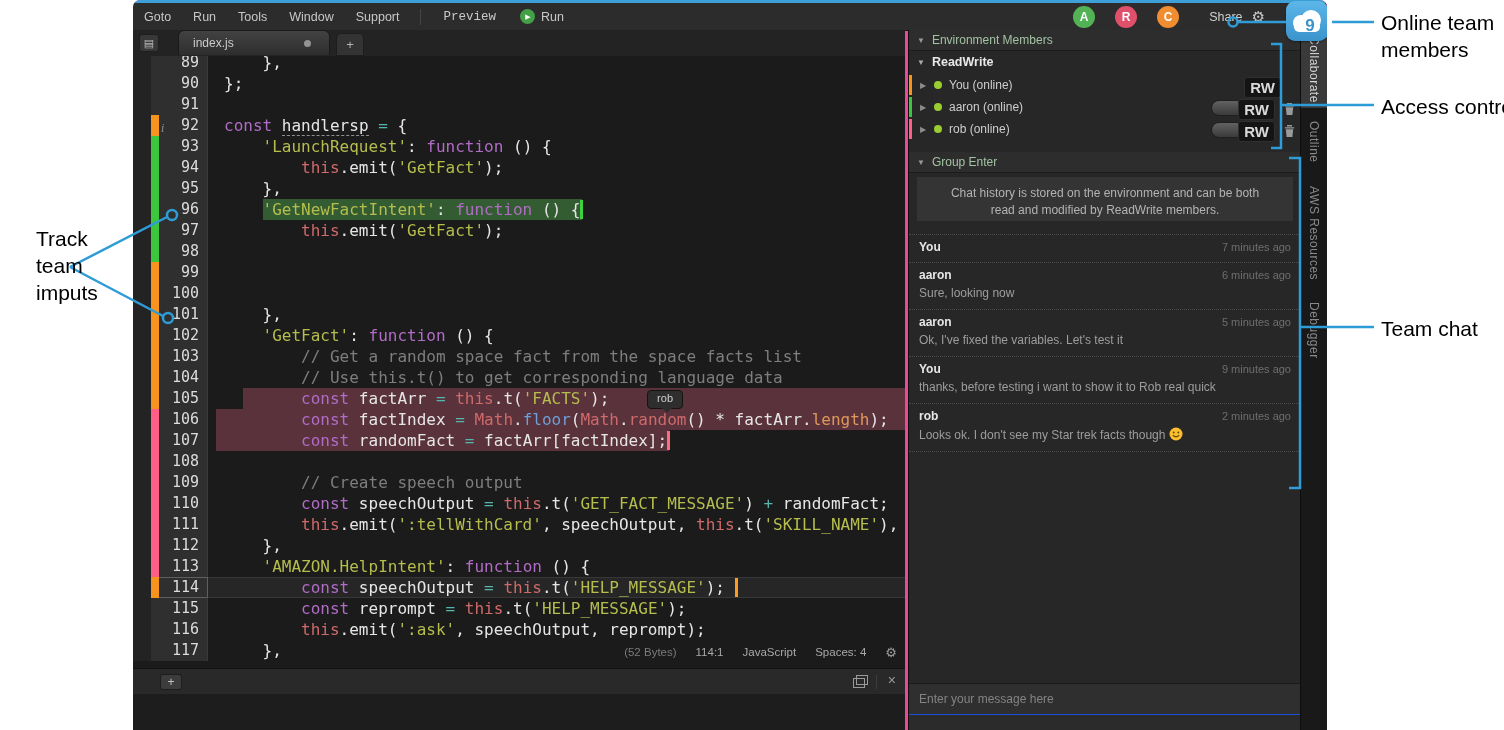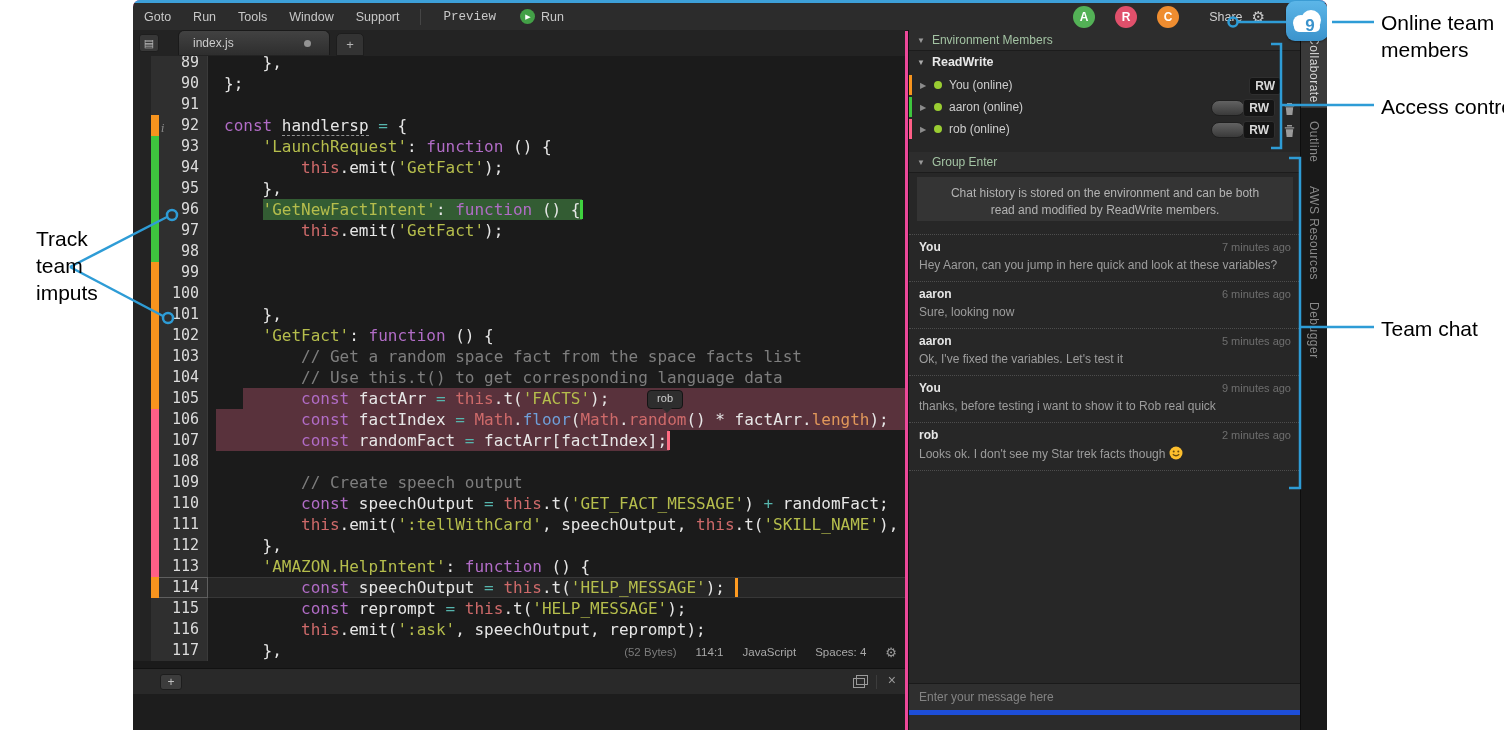--- a/index.html
+++ b/index.html
@@ -92,36 +92,36 @@
   #rw-hdr{position:absolute;left:0;right:0;top:21px;height:22px;display:flex;align-items:center;padding-left:8px;
      font-size:12.5px;font-weight:bold;color:#e8e8e8;}
   #rw-hdr .caret{font-size:8px;color:#aaa;margin-right:7px;font-weight:normal;}
   #member-list{position:absolute;left:0;right:0;top:44px;}
   .mrow{position:relative;height:22px;}
   .mbar{position:absolute;left:0;top:1px;width:3px;height:20px;}
   .mcaret{position:absolute;left:11px;top:7px;font-size:8px;color:#8c8c8c;}
   .mdot{position:absolute;left:25px;top:7px;width:8px;height:8px;border-radius:50%;background:#9acd32;}
   .mname{position:absolute;left:40px;top:4px;font-size:12px;color:#cdcdcd;}
   .rw{position:absolute;top:3px;background:#141414;border:1px solid #2f2f2f;border-radius:3px;color:#dadada;
-      font-size:12px;font-weight:bold;padding:1px 5px;}
+      font-size:15px;font-weight:bold;padding:1px 5px;}
   .toggle{position:absolute;right:56px;top:4px;width:32px;height:14px;border-radius:8px;
       background:linear-gradient(#626262,#3a3a3a);border:1px solid #1f1f1f;}
   .trash{position:absolute;right:6px;top:5px;}
   #gc-hdr{top:122px;}
   #chat-notice{position:absolute;left:8px;right:8px;top:147px;height:44px;background:#343434;color:#b3b3b3;
      font-size:12px;line-height:17px;text-align:center;padding:8px 32px 0;box-sizing:border-box;}
   #chat-list{position:absolute;left:0;right:0;top:204px;}
   .msg{border-top:1px dotted #4d4d4d;padding:5px 10px 8px;}
   .msg-head{display:flex;justify-content:space-between;align-items:baseline;}
   .author{font-weight:bold;font-size:12px;color:#e6e6e6;}
   .mtime{font-size:11px;color:#6e6e6e;}
   .msg-text{font-size:12px;color:#9d9d9d;margin-top:4px;line-height:15px;}
   .msg-end{border-top:1px dotted #4d4d4d;height:0;}
   #chat-input-wrap{position:absolute;left:0;right:0;top:653px;height:32px;background:#2f2f2f;
-     border-top:1px solid #1a1a1a;border-bottom:5px solid #1d4ed8;box-sizing:border-box;}
+     border-top:1px solid #1a1a1a;border-bottom:1px solid #1d4ed8;box-sizing:border-box;}
   #chat-input{width:100%;height:100%;background:transparent;border:none;outline:none;padding:0 10px;
      font-family:"Liberation Sans",sans-serif;font-size:12px;color:#bbb;box-sizing:border-box;}
   #chat-input::placeholder{color:#838383;}
   #below-input{position:absolute;left:0;right:0;top:685px;bottom:0;background:#2b2b2b;}
 
   
   #sidebar{position:absolute;left:1167px;top:0;width:27px;height:700px;background:#191919;border-left:1px solid #0d0d0d;box-sizing:border-box;}
   .vtab{position:absolute;left:0;width:26px;writing-mode:vertical-rl;font-size:12px;color:#8a8a8a;
      letter-spacing:.5px;display:flex;align-items:center;justify-content:center;}
   .vtab.active{background:#3a3a3a;color:#d6d6d6;}
@@ -264,21 +264,20 @@
         <span class="caret">▼</span>
         <span>Group Enter</span>
       </div>
       <div id="chat-notice">Chat history is stored on the environment and can be both read and modified by ReadWrite members.</div>
       <div id="chat-list">
           <div class="msg">
             <div class="msg-head">
               <span class="author">You</span>
               <span class="mtime">7 minutes ago</span>
             </div>
-            <div class="msg-text">Hey Aaron, can you jump in here quick and look at these variables?</div>
           </div>
           <div class="msg">
             <div class="msg-head">
               <span class="author">aaron</span>
               <span class="mtime">6 minutes ago</span>
             </div>
             <div class="msg-text">Sure, looking now</div>
           </div>
           <div class="msg">
             <div class="msg-head">

